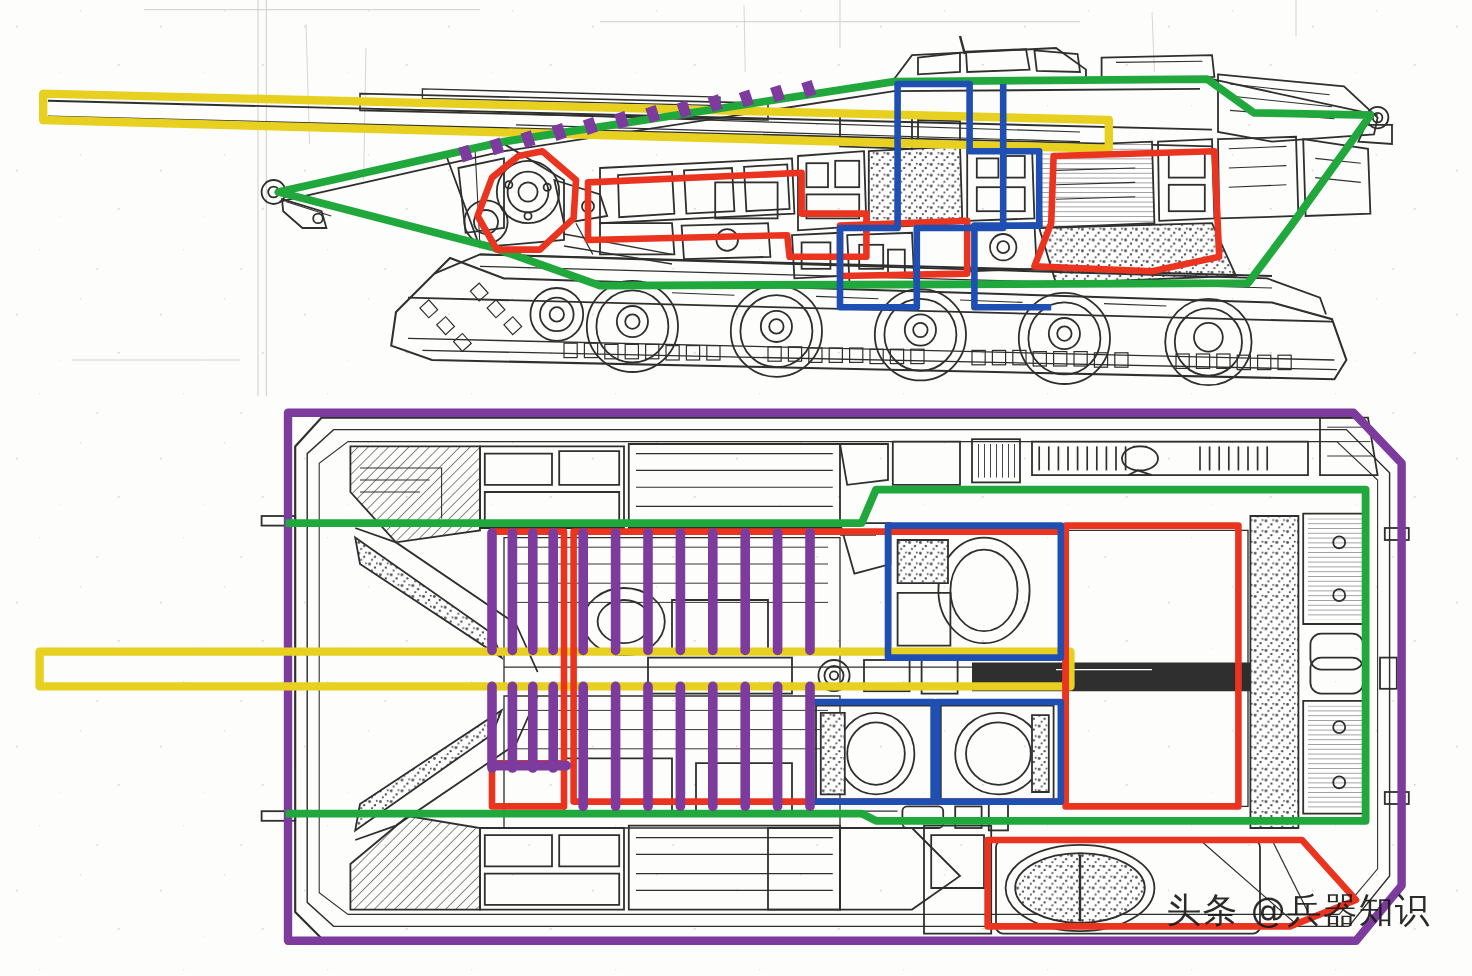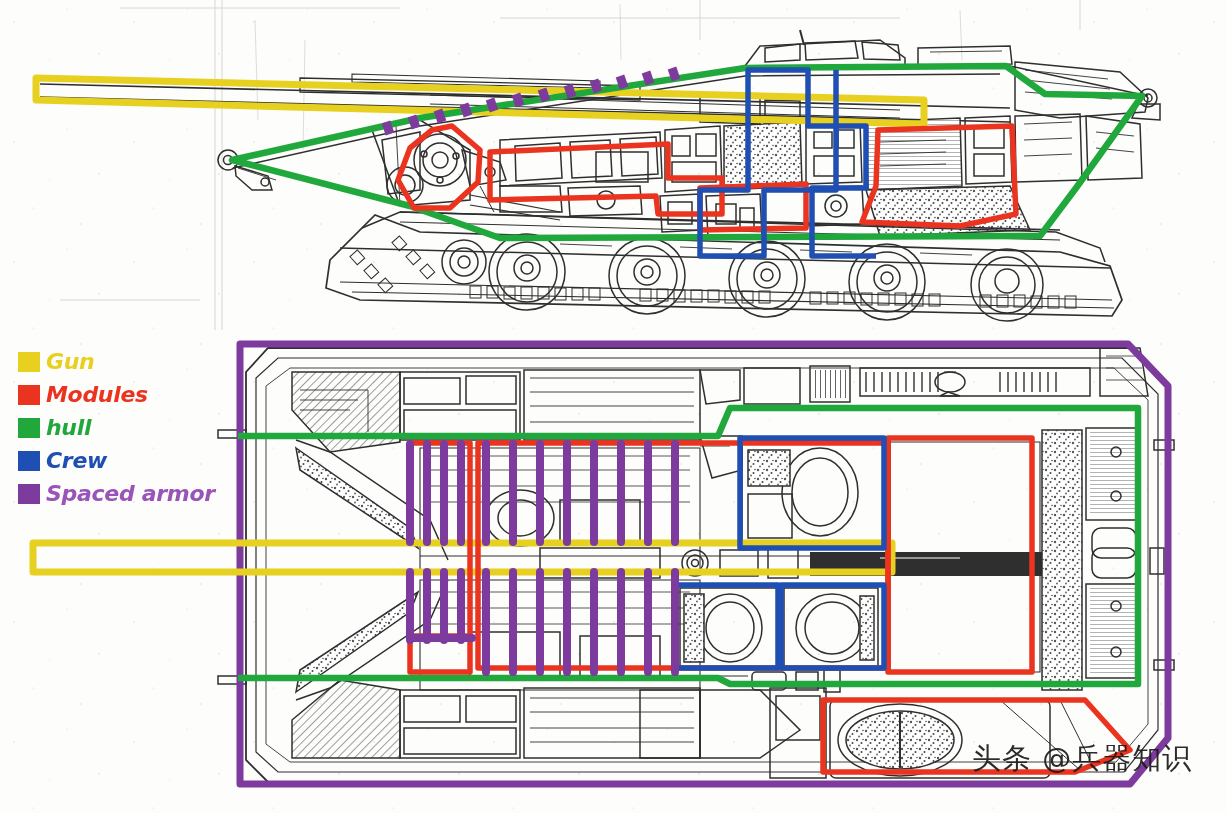--- a/index.html
+++ b/index.html
@@ -485,38 +485,16 @@
       <line x1="513" y1="572" x2="513" y2="672"></line>
       <line x1="540" y1="572" x2="540" y2="672"></line>
       <line x1="567" y1="572" x2="567" y2="672"></line>
       <line x1="594" y1="572" x2="594" y2="672"></line>
       <line x1="621" y1="572" x2="621" y2="672"></line>
       <line x1="648" y1="572" x2="648" y2="672"></line>
       <line x1="675" y1="572" x2="675" y2="672"></line>
     </g>
   </svg>
 
-  <div id="legend">
-    <div class="legend-row">
-      <span class="swatch" style="background:#e8d020"></span>
-      <span class="legend-label" style="color:#e8d020">Gun</span>
-    </div>
-    <div class="legend-row">
-      <span class="swatch" style="background:#ea3420"></span>
-      <span class="legend-label" style="color:#ea3420">Modules</span>
-    </div>
-    <div class="legend-row">
-      <span class="swatch" style="background:#21a83c"></span>
-      <span class="legend-label" style="color:#21a83c">hull</span>
-    </div>
-    <div class="legend-row">
-      <span class="swatch" style="background:#1f4fb2"></span>
-      <span class="legend-label" style="color:#1f4fb2">Crew</span>
-    </div>
-    <div class="legend-row">
-      <span class="swatch" style="background:#7d3b9e"></span>
-      <span class="legend-label" style="color:#9a53b8">Spaced armor</span>
-    </div>
-  </div>
 
   <div id="watermark">头条 @兵器知识</div>
 
 </div>
 
 </body></html>

